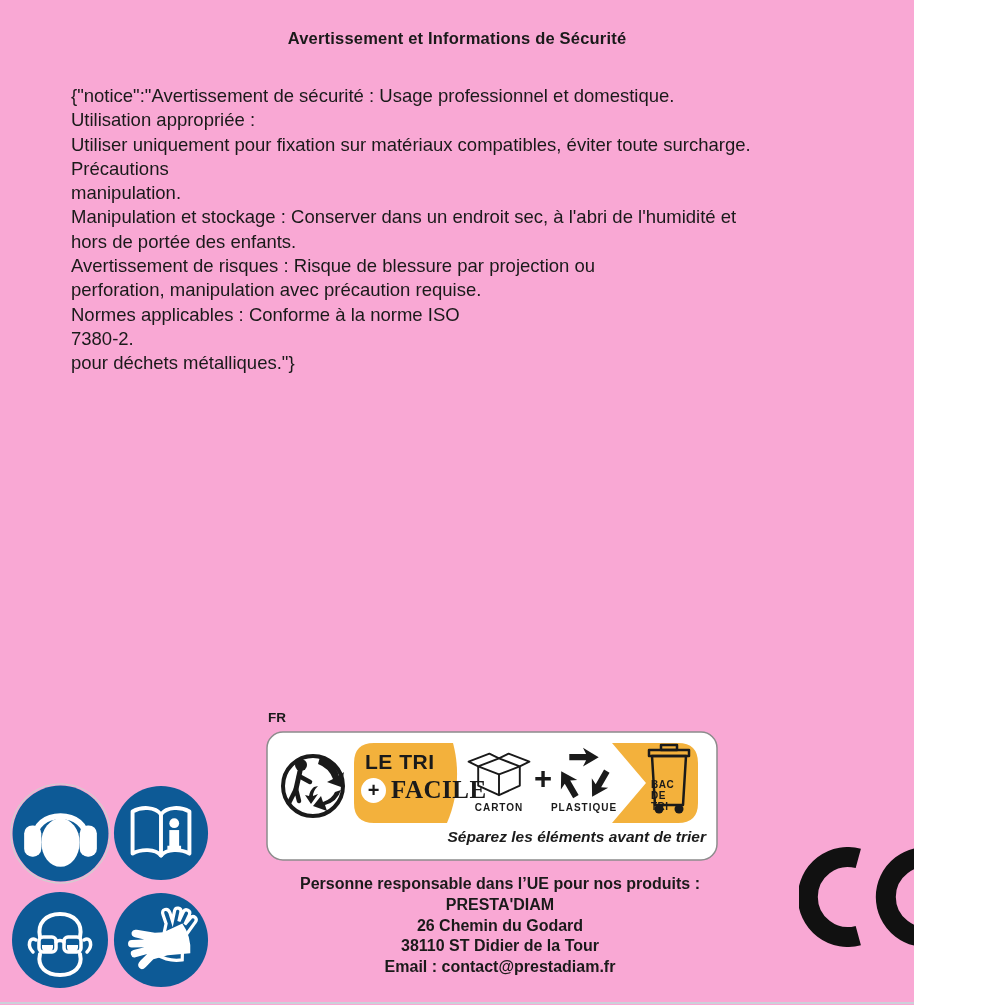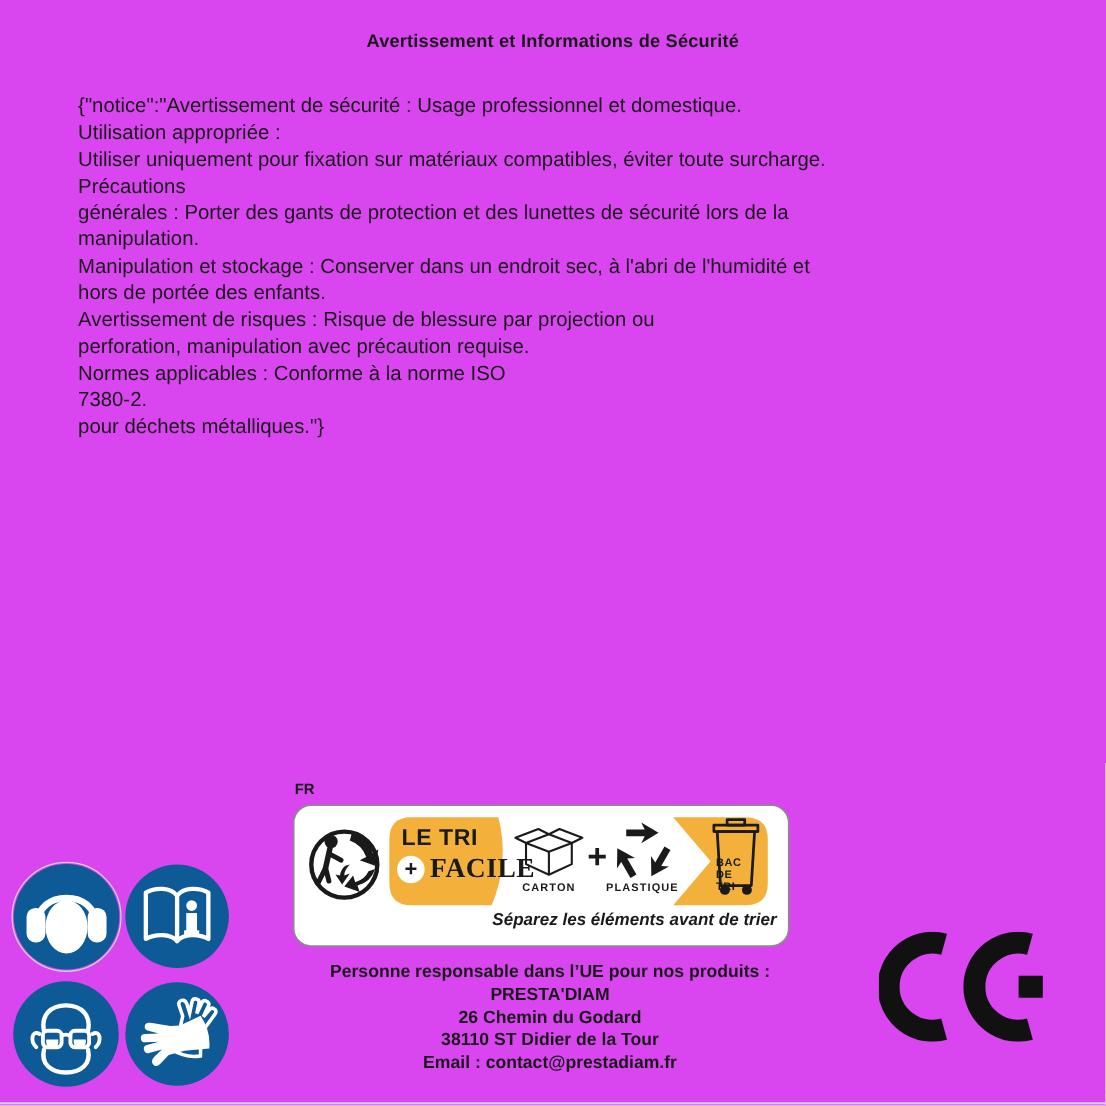--- a/index.html
+++ b/index.html
@@ -1,17 +1,17 @@
 <!DOCTYPE html>
 <html style="--icon-blue: #0d5a96; --label-yellow: #f3b13c;"><head>
 <meta charset="utf-8">
 <style>
   html,body{margin:0;padding:0;background:#fff;}
   .page{
-    position:relative;width:1005px;height:1005px;background:#d946ef;overflow:hidden;
+    position:relative;width:914px;height:1005px;background:#f9a8d4;overflow:hidden;
     font-family:"Liberation Sans", sans-serif;color:#1a1a1a;
   }
   .title{
     position:absolute;top:29px;left:0;width:100%;text-align:center;
     font-size:16.5px;font-weight:bold;letter-spacing:0.2px;
   }
   .notice{
     position:absolute;left:71px;top:84px;width:915px;
     font-size:18.5px;line-height:24.3px;font-weight:400;
   }
@@ -60,21 +60,20 @@
 
 <div class="page">
 
   <div class="title">Avertissement et Informations de Sécurité</div>
 
   <div class="notice">
     <div>{"notice":"Avertissement de sécurité : Usage professionnel et domestique.</div>
     <div>Utilisation appropriée :</div>
     <div>Utiliser uniquement pour fixation sur matériaux compatibles, éviter toute surcharge.</div>
     <div>Précautions</div>
-    <div>générales : Porter des gants de protection et des lunettes de sécurité lors de la</div>
     <div>manipulation.</div>
     <div>Manipulation et stockage : Conserver dans un endroit sec, à l'abri de l'humidité et</div>
     <div>hors de portée des enfants.</div>
     <div>Avertissement de risques : Risque de blessure par projection ou</div>
     <div>perforation, manipulation avec précaution requise.</div>
     <div>Normes applicables : Conforme à la norme ISO</div>
     <div>7380-2.</div>
     <div>pour déchets métalliques."}</div>
   </div>
 

